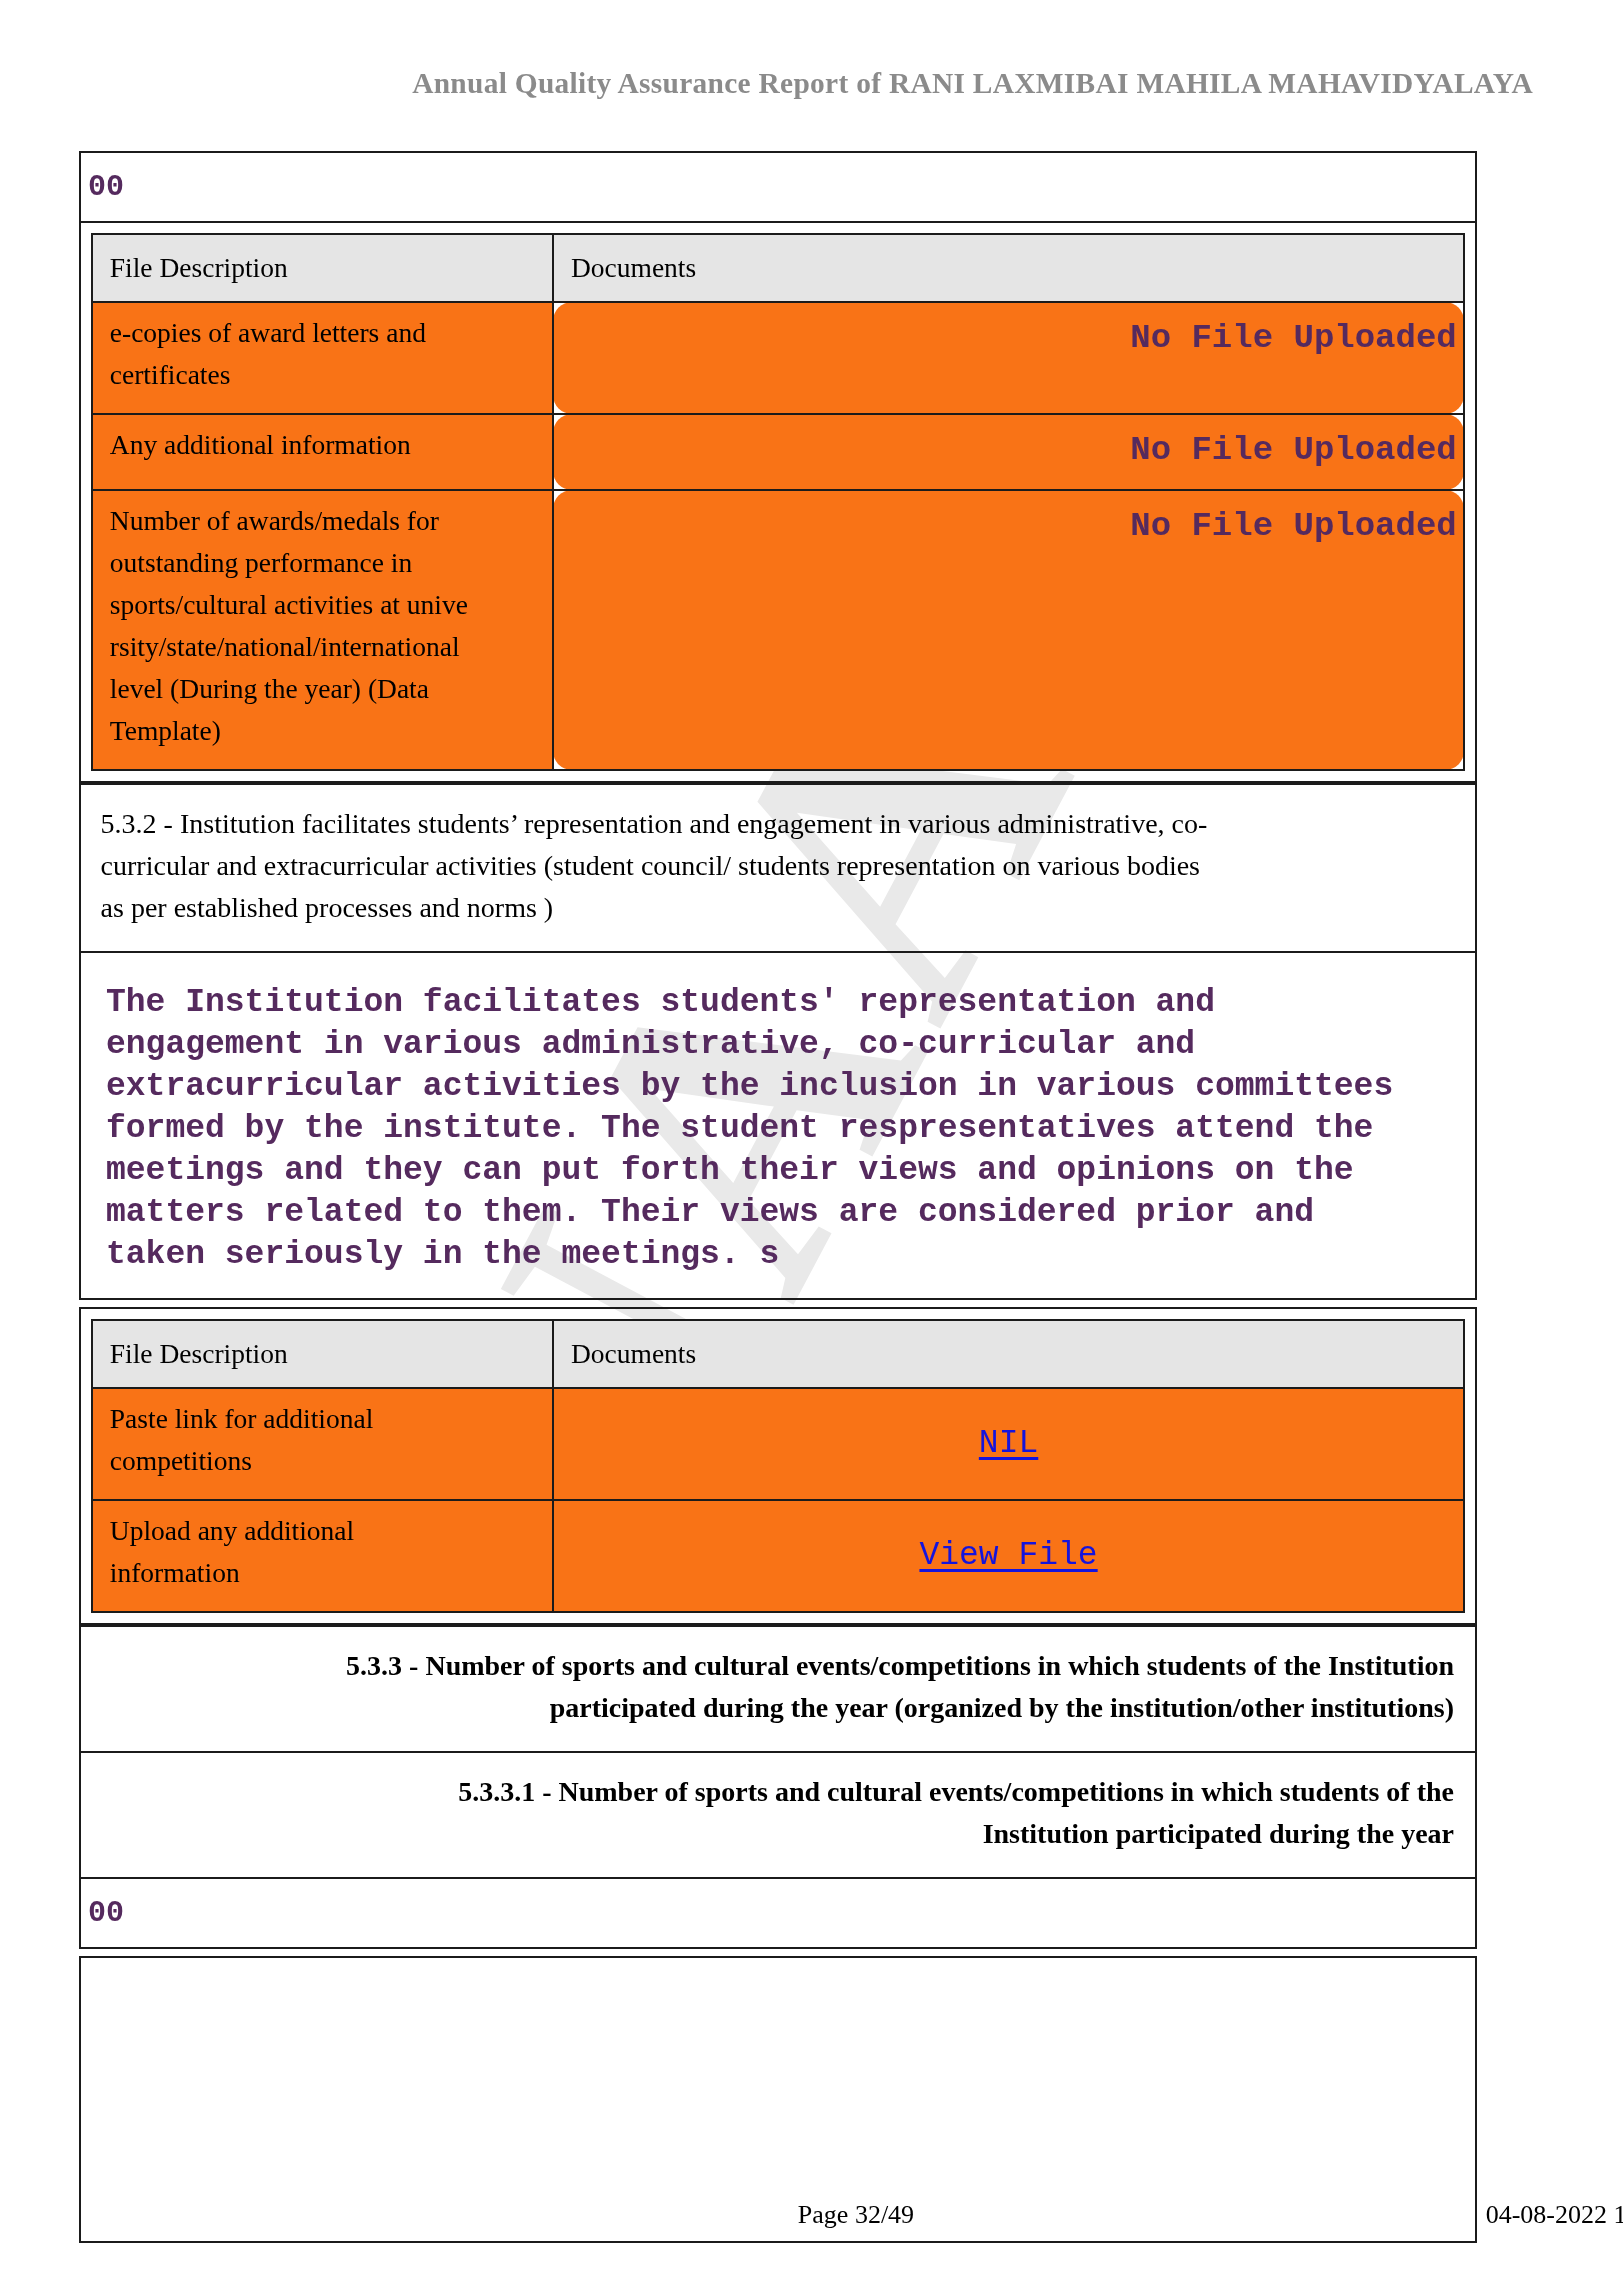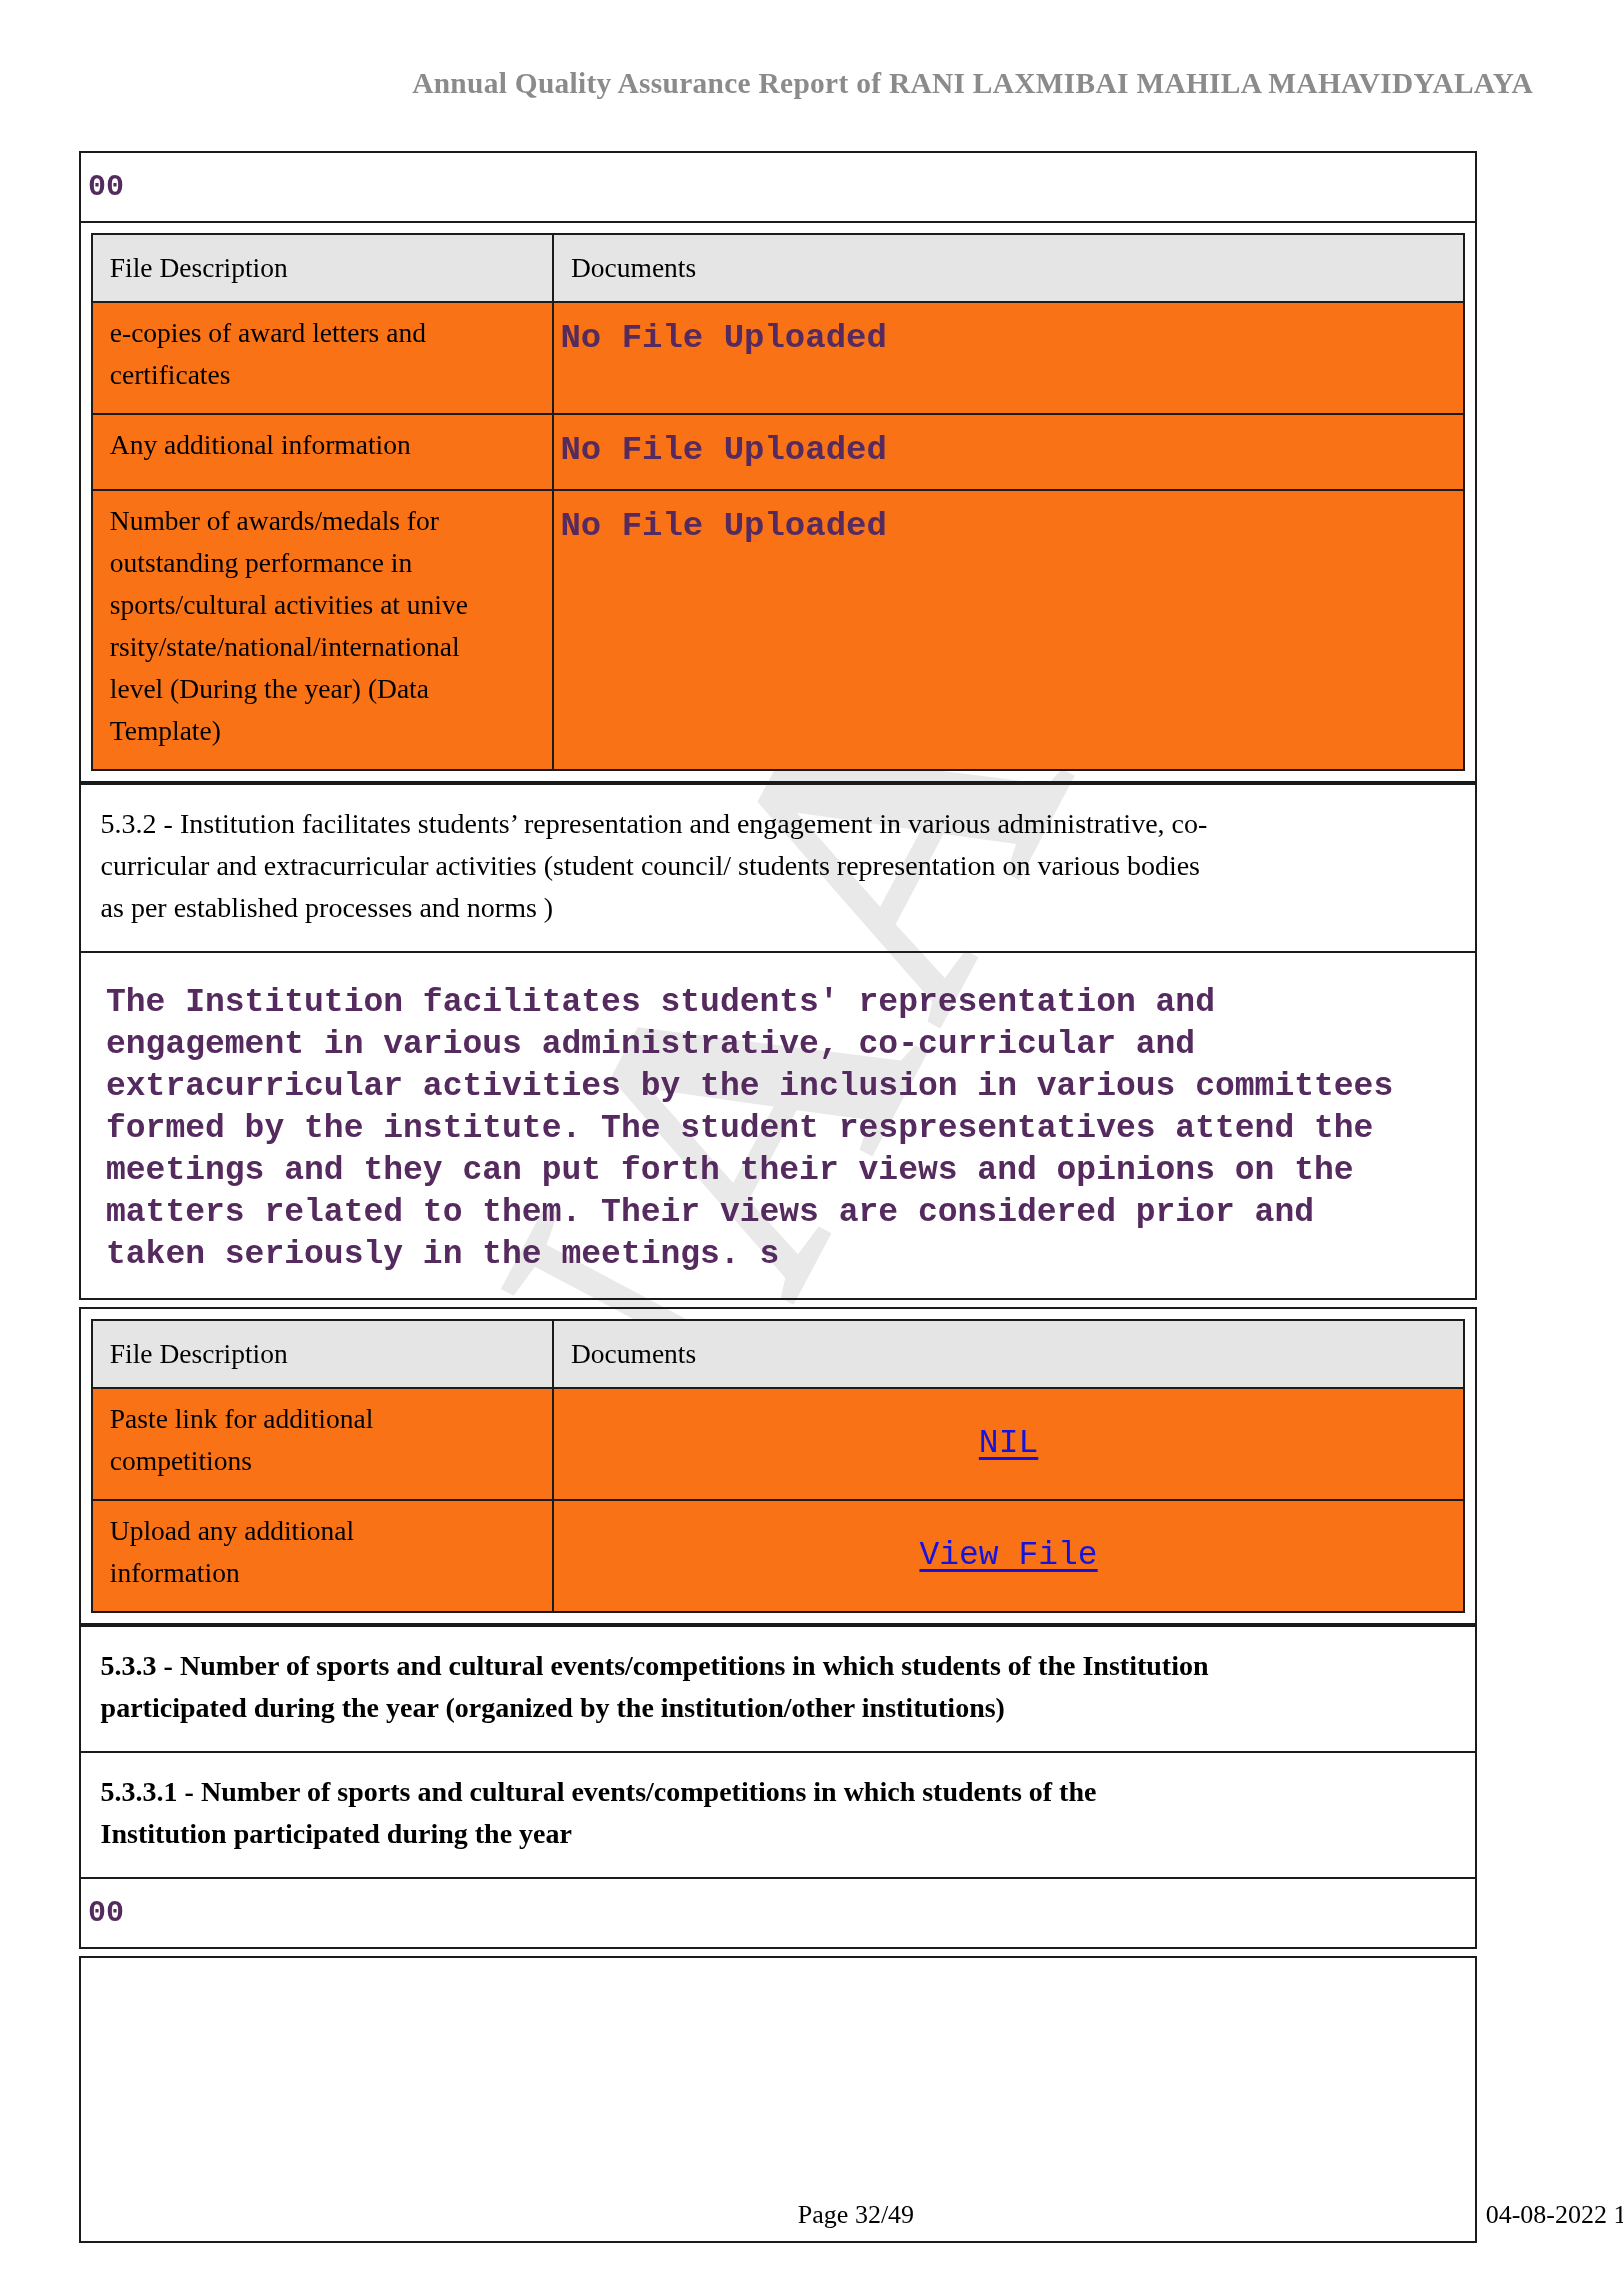--- a/index.html
+++ b/index.html
@@ -89,23 +89,24 @@
     font-size: 27.5px;
     line-height: 42px;
     vertical-align: top;
   }
   td.desc {
     width: 33.6%;
     padding: 9.2px 17px 17px 17px;
     white-space: pre-line;
   }
   td.doc {
-    text-align: left;
+    text-align: right;
     padding: 14.4px 6.5px 15.7px 6.5px;
     font-family: "Liberation Mono", monospace;
+    border-radius: 19px;
   }
   .status-text {
     color: #552a5e;
     font-weight: bold;
     font-size: 34px;
     font-family: "Liberation Mono", monospace;
   }
   td.link-cell { vertical-align: middle; text-align: center; padding: 14.4px 6.5px; }
   a.doc-link {
     color: #1414dd;
@@ -114,21 +115,21 @@
     text-decoration: underline;
     text-underline-offset: 5.2px;
   }
 
   .text-box {
     padding: 18.3px 21px 22px 19.6px;
     font-size: 28px;
     line-height: 42px;
     white-space: pre-line;
   }
-  .text-box.bold { font-weight: bold; }
+  .text-box.bold { font-weight: bold; text-align: right; }
 
   .answer-box {
     padding: 29px 25px 22px 25px;
     font-family: "Liberation Mono", monospace;
     font-weight: bold;
     font-size: 33px;
     line-height: 42px;
     color: #552a5e;
     white-space: pre-line;
   }

